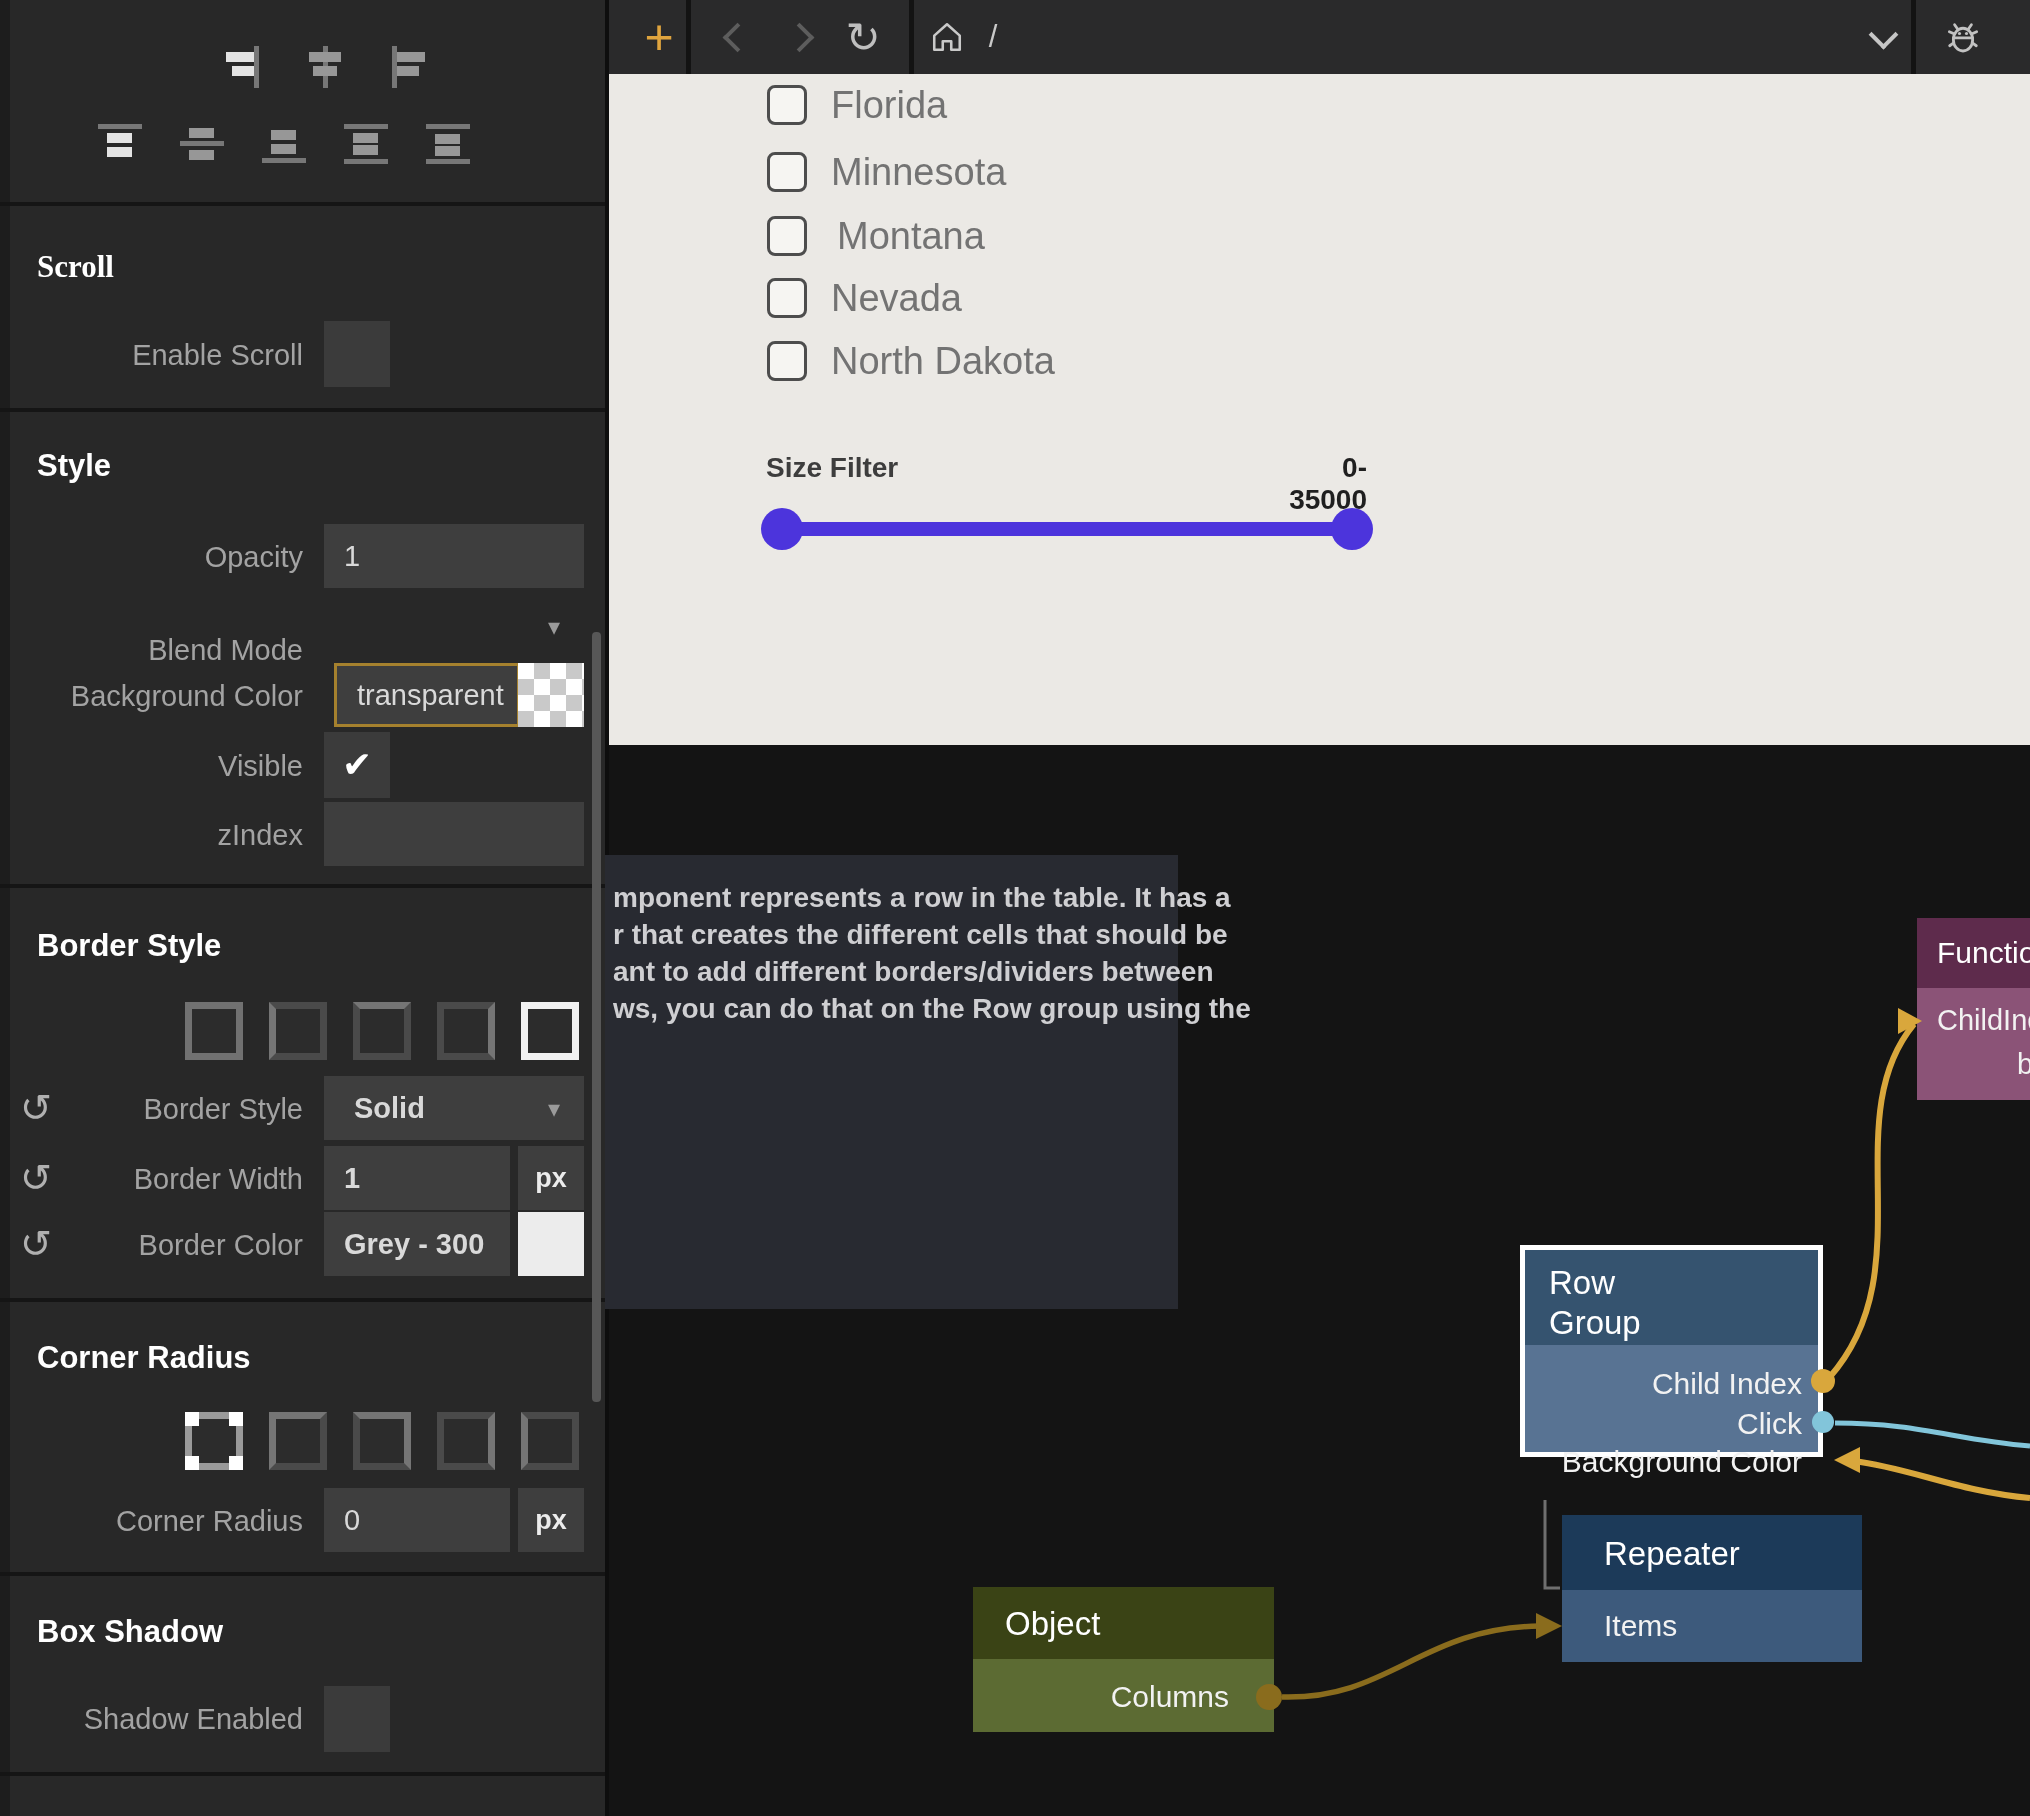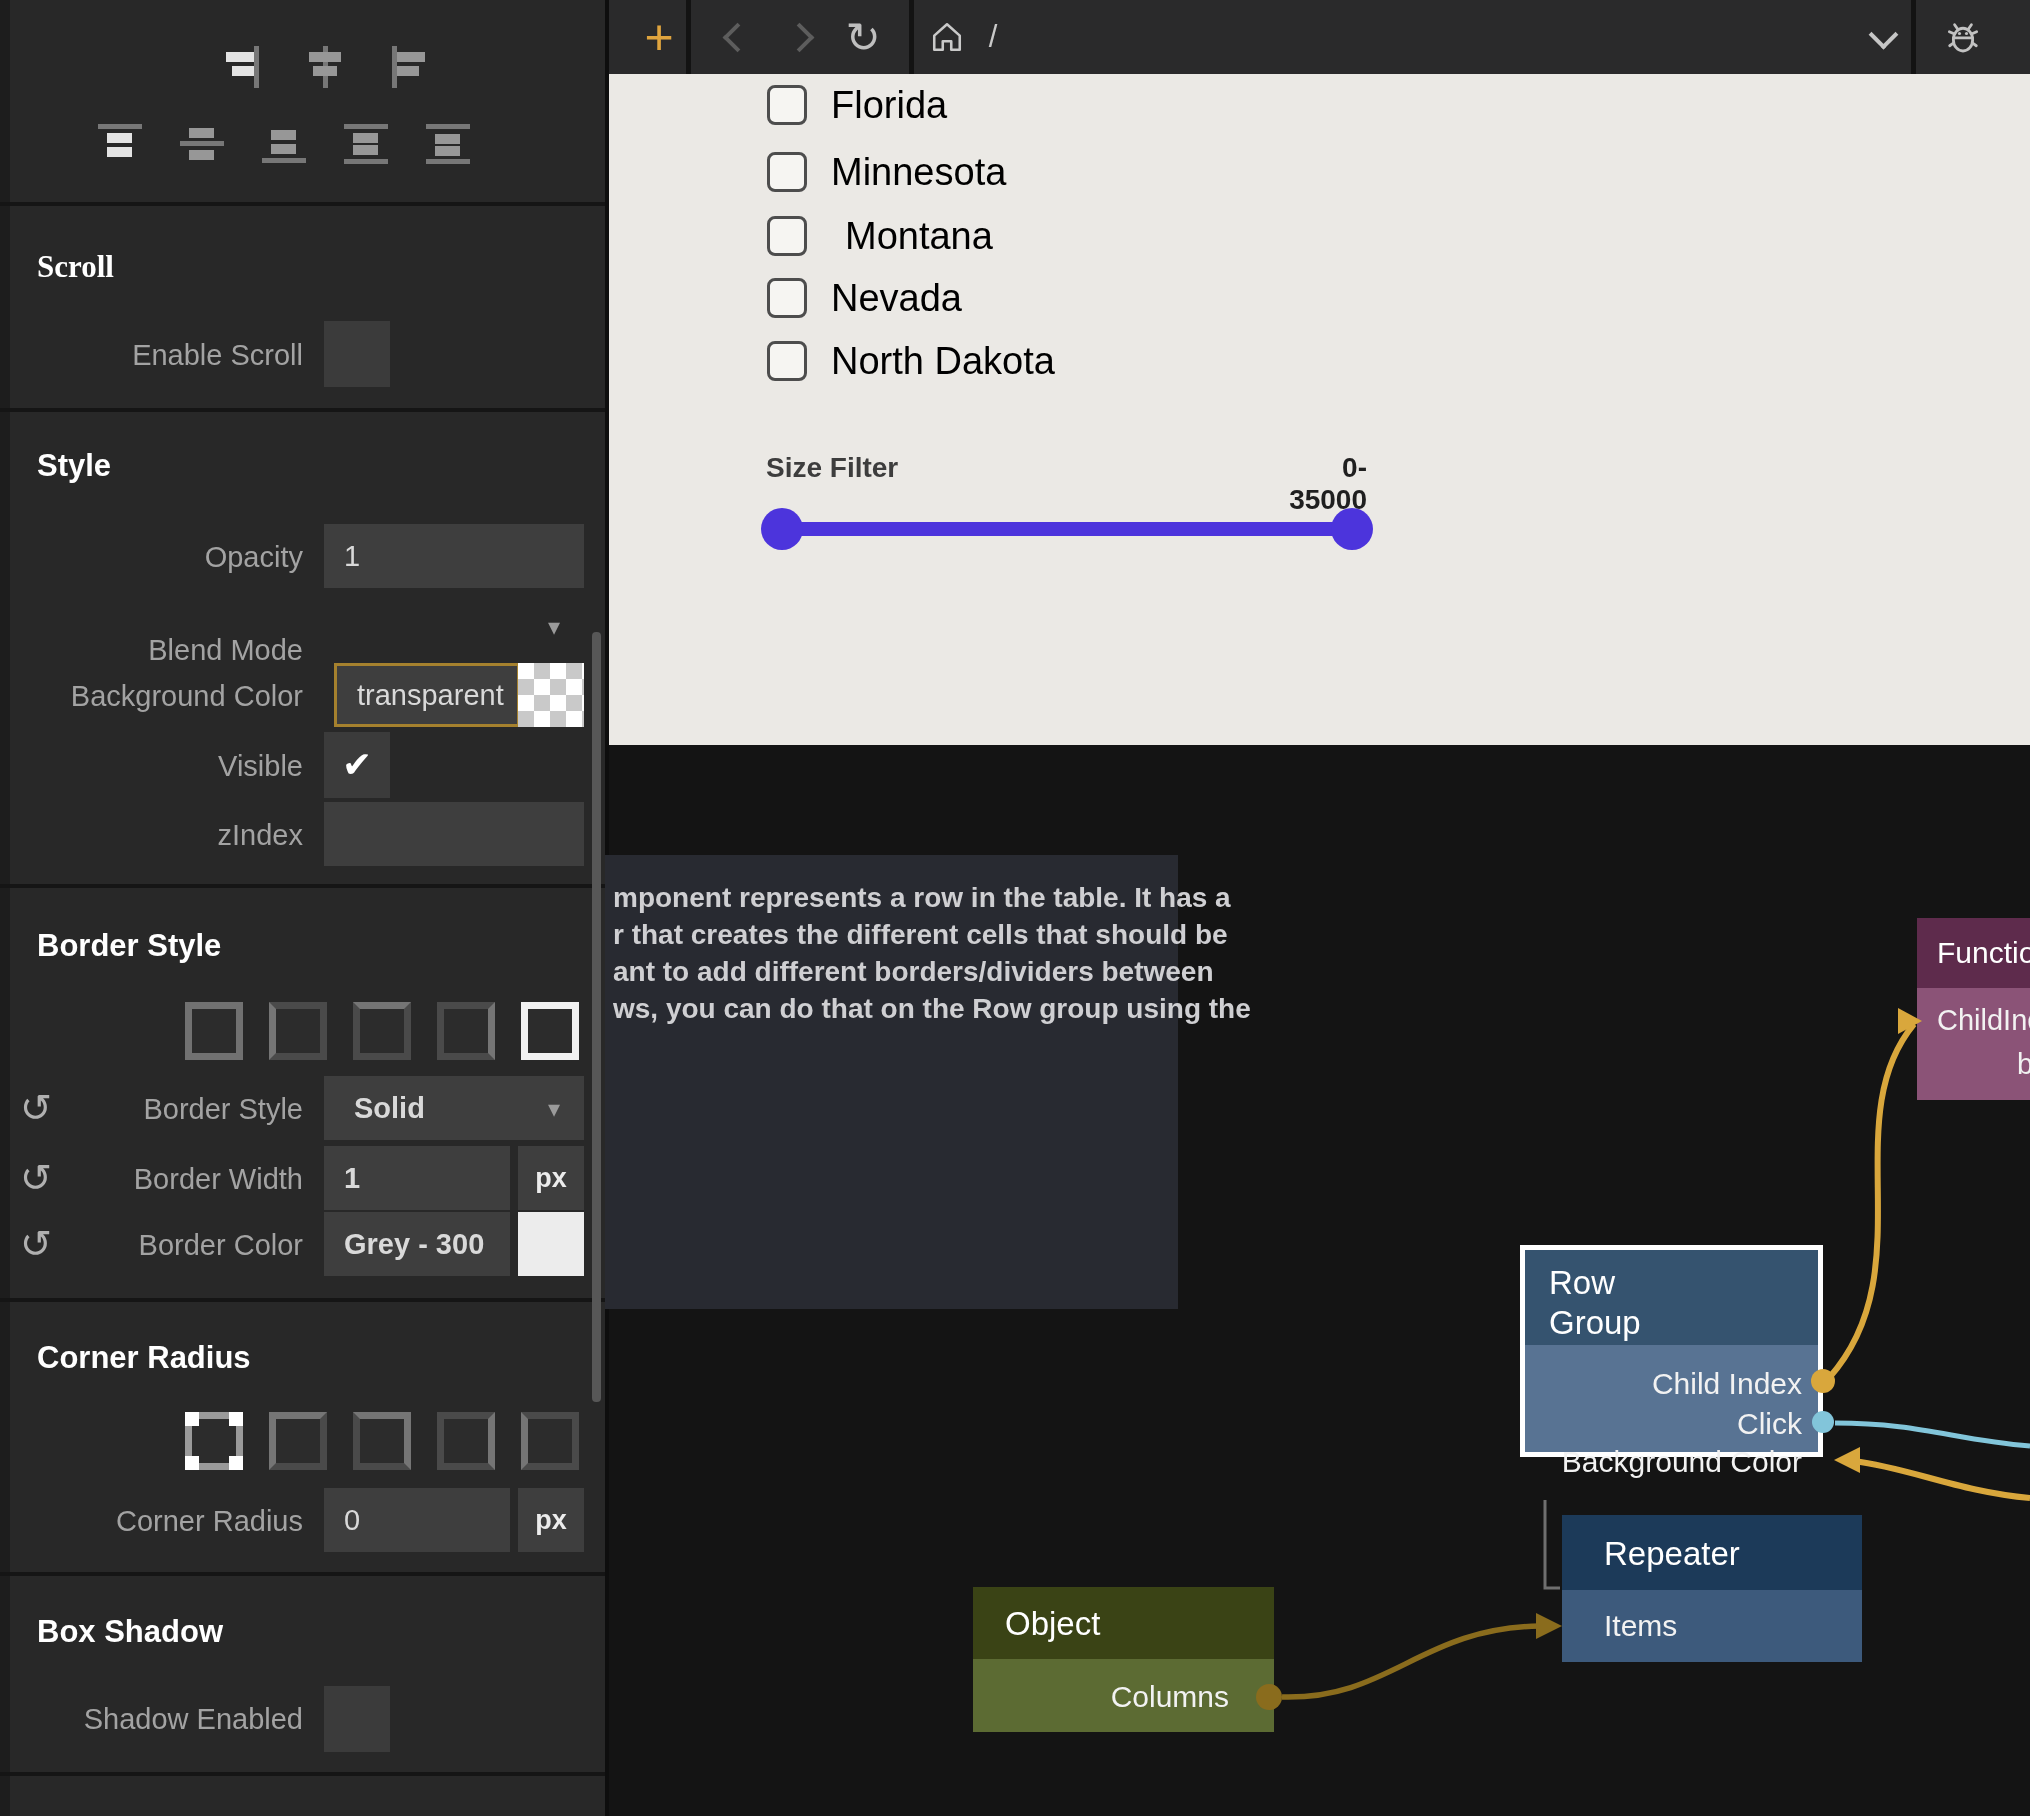--- a/index.html
+++ b/index.html
@@ -63,21 +63,21 @@
   .chev.l{transform:rotate(45deg);}
   .chev.r{transform:rotate(225deg);}
   .chev.down{border-color:#c6c6c6;transform:rotate(-45deg) translate(2px,-2px);}
   .reload{font-size:42px;color:#bfbfbf;}
   .slash{font-size:31px;color:#c9c9c9;}
 
   
   .preview{left:609px;top:74px;width:1421px;height:671px;background:#ebe9e5;}
   .pcheck{width:40px;height:40px;box-sizing:border-box;border:3px solid #4d4d4d;
           border-radius:8px;background:#f6f5f2;}
-  .plabel{font-size:38px;color:#000000;line-height:44px;white-space:nowrap;}
+  .plabel{font-size:38px;color:#737373;line-height:44px;white-space:nowrap;}
   .sf-label{font-size:28px;font-weight:bold;color:#3d3d3d;}
   .sf-range{font-size:28px;font-weight:bold;color:#1f1f1f;}
   .track{background:var(--slider-purple);height:14px;border-radius:7px;}
   .handle{width:42px;height:42px;border-radius:50%;background:var(--slider-purple);}
 
   
   .tooltip{left:605px;top:855px;width:573px;height:430px;background:#282a31;}
   .tooltip .tl-line{position:relative;left:8px;font-size:28px;font-weight:bold;
       color:#cfcfd2;line-height:37px;white-space:nowrap;}
   .node{box-sizing:border-box;color:#fff;}
@@ -255,21 +255,21 @@
     </svg>
   </div>
 </div>
 
 <div class="abs preview">
   <div class="abs pcheck" style="left:158px;top:11px;"></div>
   <div class="abs plabel" style="left:222px;top:9px;">Florida</div>
   <div class="abs pcheck" style="left:158px;top:78px;"></div>
   <div class="abs plabel" style="left:222px;top:76px;">Minnesota</div>
   <div class="abs pcheck" style="left:158px;top:142px;"></div>
-  <div class="abs plabel" style="left:236px;top:140px;">Montana</div>
+  <div class="abs plabel" style="left:228px;top:140px;">Montana</div>
   <div class="abs pcheck" style="left:158px;top:204px;"></div>
   <div class="abs plabel" style="left:222px;top:202px;">Nevada</div>
   <div class="abs pcheck" style="left:158px;top:267px;"></div>
   <div class="abs plabel" style="left:222px;top:265px;">North Dakota</div>
 
   <div class="abs sf-label" style="left:157px;top:378px;">Size Filter</div>
   <div class="abs sf-range" style="left:666px;top:378px;width:92px;text-align:right;">0-35000</div>
   <div class="abs track" style="left:173px;top:448px;width:570px;"></div>
   <div class="abs handle" style="left:152px;top:434px;"></div>
   <div class="abs handle" style="left:722px;top:434px;"></div>

